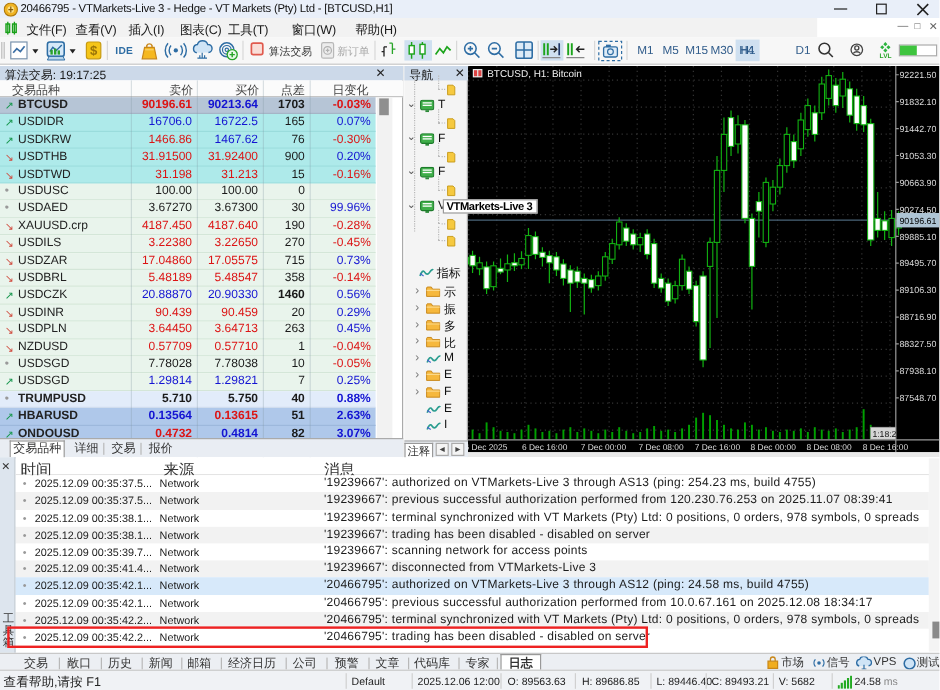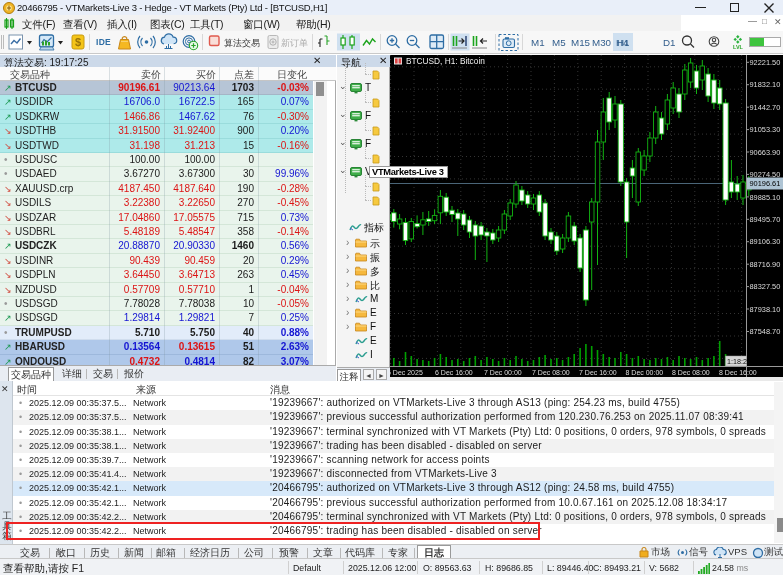--- a/index.html
+++ b/index.html
@@ -44,21 +44,21 @@
 .chev {position:absolute;left:2px;top:0px;color:#555;font-size:9px}
 .chev2 {position:absolute;left:9px;top:0.5px;color:#777;font-size:10px}
 .nlab {position:absolute;left:28px;top:0.5px;color:#111;font-size:10px}
 .nlab2 {position:absolute;left:33px;top:1px;color:#111;font-size:10px}
 #navscroll {position:absolute;left:379px;top:12px;width:8px;height:299px;background:#efefef}
 #navthumb {position:absolute;left:379.5px;top:137px;width:7px;height:58px;background:#8f8f8f}
 #tooltip {position:absolute;left:369px;top:165.5px;width:79px;height:12px;background:#fff;border:1px solid #9a9a9a;font-size:9.3px;font-weight:600;letter-spacing:-0.3px;line-height:11.5px;padding-left:2px;color:#000;white-space:nowrap;z-index:30}
 
 #toolbox {position:absolute;left:0;top:381px;width:783px;height:163px;background:#fff}
 #tbside {position:absolute;left:0;top:0;width:13px;height:163px;background:#dde5ee;border-right:1px solid #c0c8d0}
-#tbhead {position:absolute;left:13px;top:1px;width:762px;height:14px;background:#fff;border-bottom:1px solid #e4e4e4;font-size:10px;color:#333}
+#tbhead {position:absolute;left:13px;top:1px;width:762px;height:14px;background:#fff;border-bottom:1px solid #e4e4e4;font-size:13px;color:#333}
 .jrow {position:absolute;left:13px;width:761px;height:14.2px;font-size:9px;line-height:14.2px;color:#1c1c1c}
 .jb {position:absolute;left:6px;color:#999;font-size:9px}
 .jt {position:absolute;left:16px}
 .js {position:absolute;left:120px}
 .jm {position:absolute;left:257px;white-space:nowrap;font-size:10px;letter-spacing:0.22px}
 #redbox {position:absolute;left:6px;top:141px;width:534px;height:18px;border:2px solid #ee2222;z-index:40}
 #jscroll {position:absolute;left:774px;top:1px;width:9px;height:161px;background:#f4f4f4}
 #jthumb {position:absolute;left:776.5px;top:137px;width:6.5px;height:14px;background:#8a8a8a}
 
 #btabs {position:absolute;left:0;top:544px;width:783px;height:14px;background:#eceff3;border-top:1px solid #c8c8c8;font-size:10px;color:#333}
@@ -248,21 +248,21 @@
   <span class="px" style="left:10px;top:1.5px">交易品种</span>
   <span class="px" style="left:141px;top:1.5px">卖价</span>
   <span class="px" style="left:196px;top:1.5px">买价</span>
   <span class="px" style="left:234px;top:1.5px">点差</span>
   <span class="px" style="left:277px;top:1.5px">日变化</span>
  </div>
  <div class="mwrow sel" style="top:26.0px">
 <span class="au">↗</span>
         <span class="sym" style="font-weight:700">BTCUSD</span>
 <span class="num" style="right:153px;color:#dc1414;font-weight:700">90196.61</span>
-<span class="num" style="right:98px;color:#1414d2;font-weight:400">90213.64</span>
+<span class="num" style="right:98px;color:#1414d2;font-weight:700">90213.64</span>
 <span class="num" style="right:59px;color:#1a1a1a;font-weight:700">1703</span>
 <span class="num" style="right:4px;color:#dc1414;font-weight:700">-0.03%</span>
 </div>
 <div class="mwrow cyan" style="top:40.4px">
 <span class="au">↗</span>
         <span class="sym" style="font-weight:400">USDIDR</span>
 <span class="num" style="right:153px;color:#1414d2;font-weight:400">16706.0</span>
 <span class="num" style="right:98px;color:#1414d2;font-weight:400">16722.5</span>
 <span class="num" style="right:59px;color:#1a1a1a;font-weight:400">165</span>
 <span class="num" style="right:4px;color:#1414d2;font-weight:400">0.07%</span>
@@ -334,21 +334,21 @@
 <div class="mwrow grn" style="top:170.0px">
 <span class="ad">↘</span>
         <span class="sym" style="font-weight:400">USDBRL</span>
 <span class="num" style="right:153px;color:#dc1414;font-weight:400">5.48189</span>
 <span class="num" style="right:98px;color:#dc1414;font-weight:400">5.48547</span>
 <span class="num" style="right:59px;color:#1a1a1a;font-weight:400">358</span>
 <span class="num" style="right:4px;color:#dc1414;font-weight:400">-0.14%</span>
 </div>
 <div class="mwrow grn" style="top:184.4px">
 <span class="au">↗</span>
-        <span class="sym" style="font-weight:700">USDCZK</span>
+        <span class="sym" style="font-weight:400">USDCZK</span>
 <span class="num" style="right:153px;color:#1414d2;font-weight:400">20.88870</span>
 <span class="num" style="right:98px;color:#1414d2;font-weight:400">20.90330</span>
 <span class="num" style="right:59px;color:#1a1a1a;font-weight:700">1460</span>
 <span class="num" style="right:4px;color:#1414d2;font-weight:400">0.56%</span>
 </div>
 <div class="mwrow grn" style="top:198.8px">
 <span class="ad">↘</span>
         <span class="sym" style="font-weight:400">USDINR</span>
 <span class="num" style="right:153px;color:#dc1414;font-weight:400">90.439</span>
 <span class="num" style="right:98px;color:#dc1414;font-weight:400">90.459</span>

